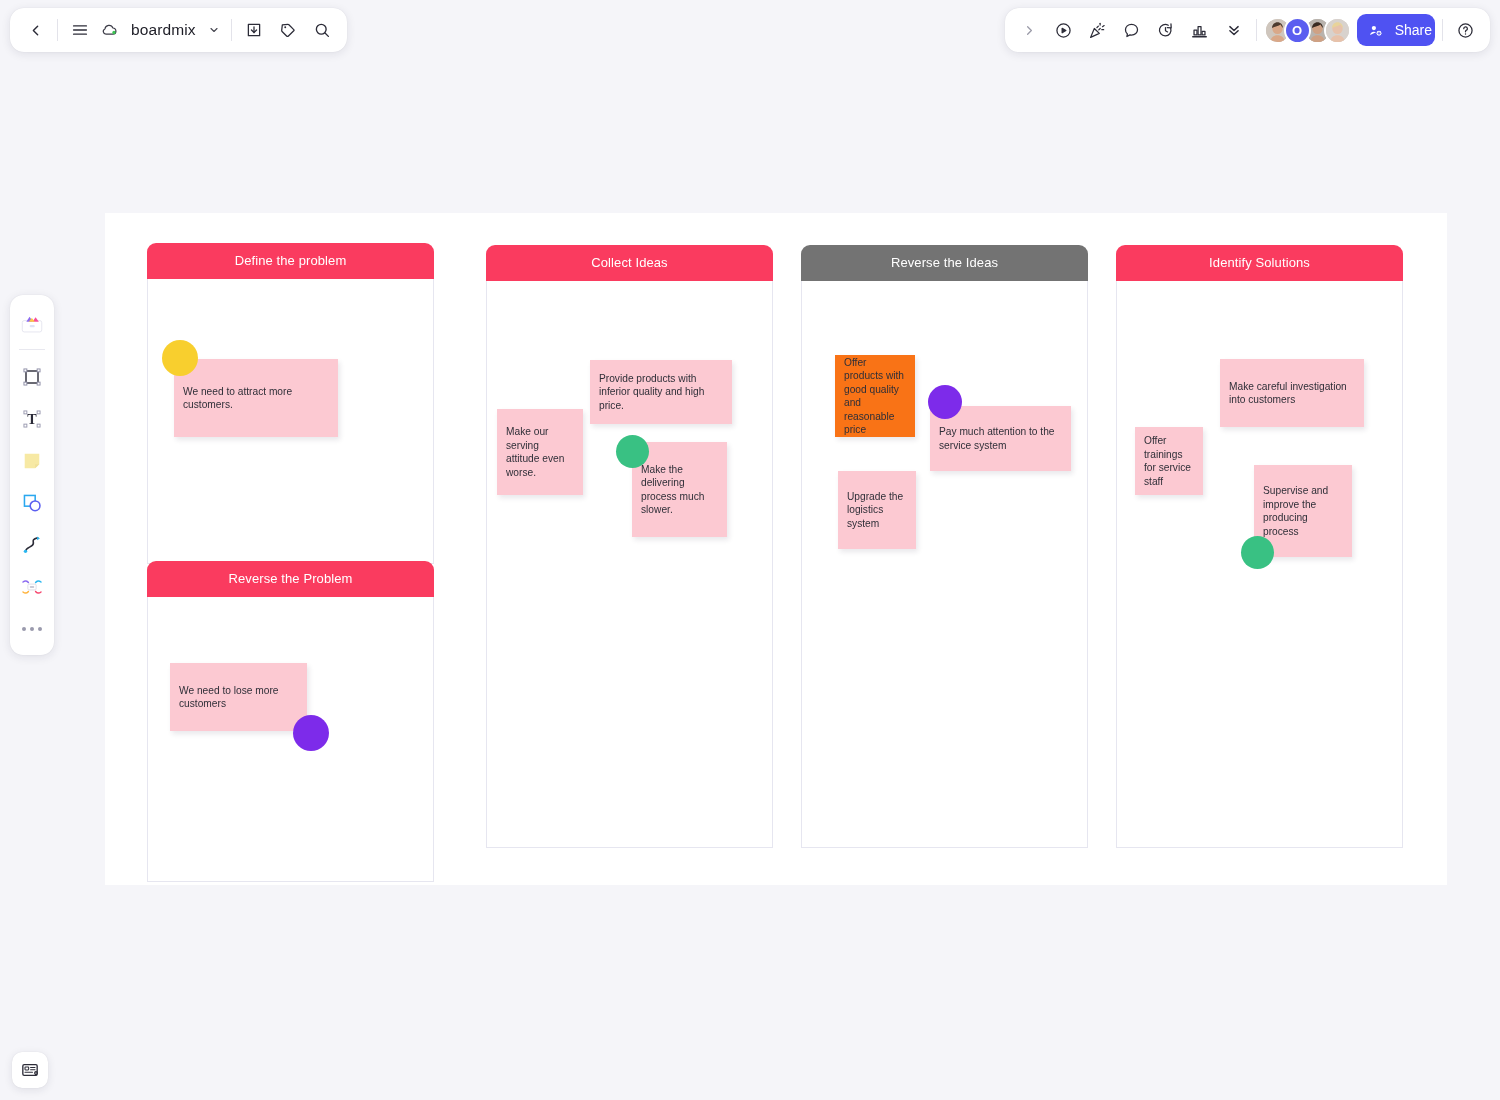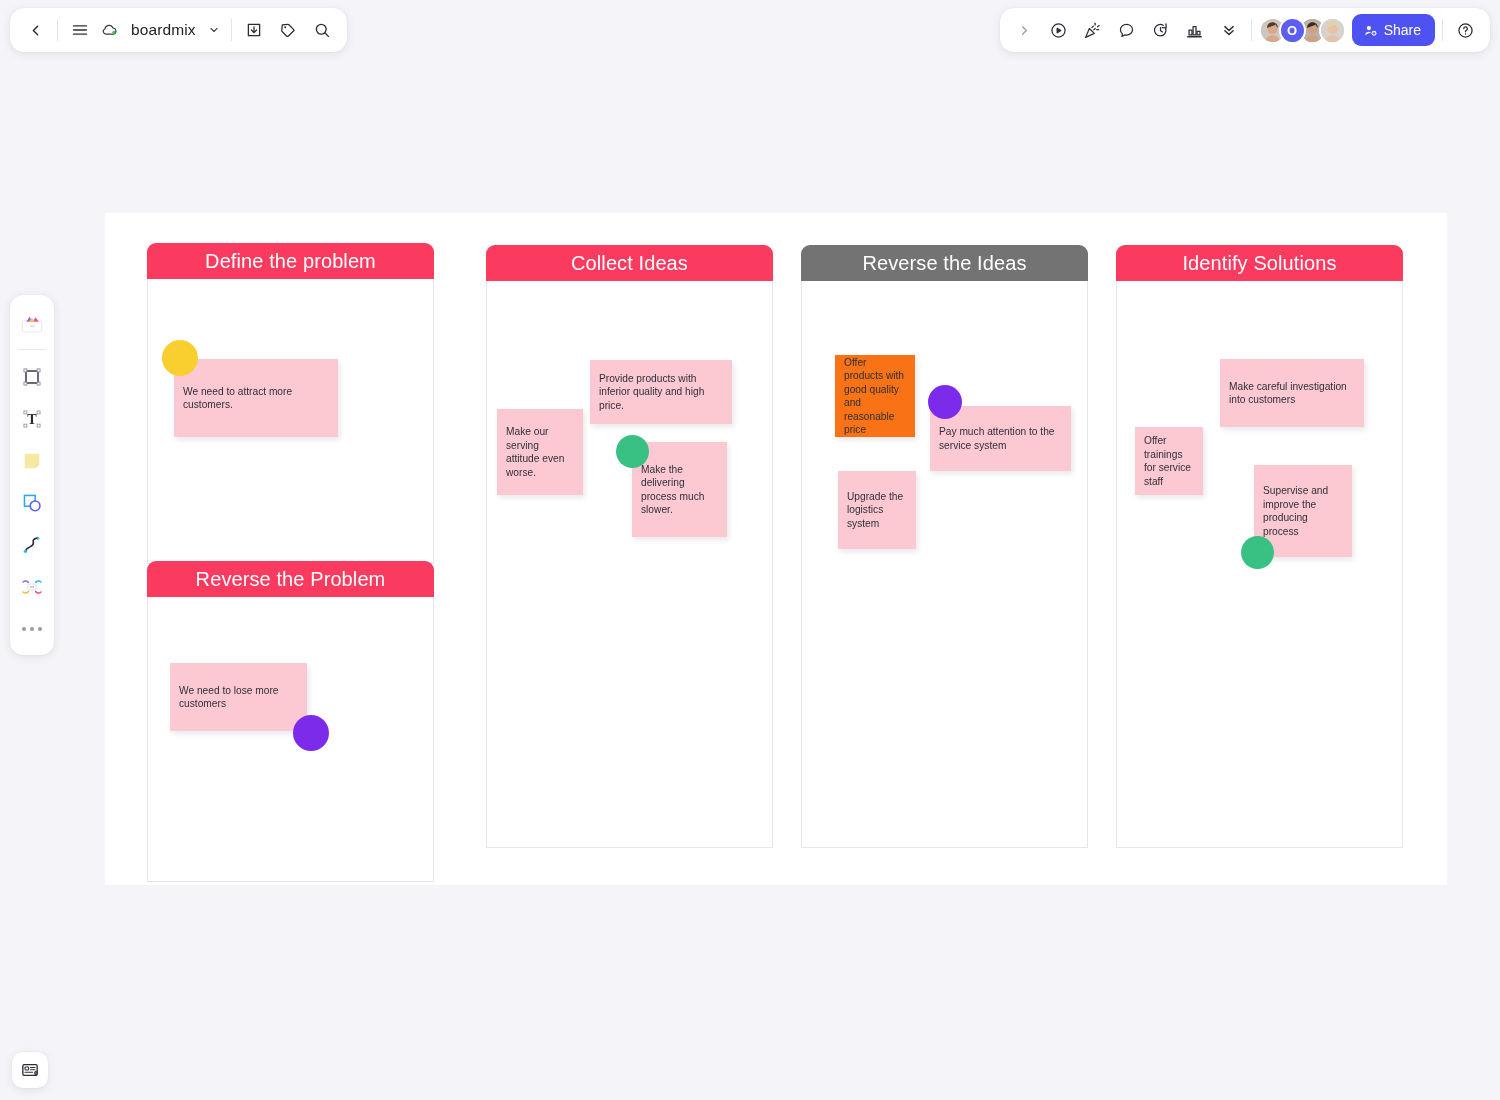--- a/index.html
+++ b/index.html
@@ -91,22 +91,22 @@
     letter-spacing: 0;
   }
 
   #share-btn {
     height: 32px;
     background: #4f52f2;
     color: #ffffff;
     border: none;
     border-radius: 9px;
     display: flex; align-items: center;
-    gap: 6px;
-    padding: 0 14px 0 11px;
+    gap: 12px;
+    padding: 0 3px 0 11px;
     font-size: 14px;
     font-family: "Liberation Sans", sans-serif;
     cursor: pointer;
     margin: 0 2px;
   }
 
   
   #tool-rail {
     position: absolute;
     left: 10px; top: 295px;
@@ -156,21 +156,21 @@
     background: #ffffff;
   }
 
   .column {
     position: absolute;
   }
   .col-head {
     background: #fa3b5f;
     border-radius: 9px 9px 0 0;
     color: #ffffff;
-    font-size: 20px;
+    font-size: 13px;
     text-align: center;
     line-height: 32px;
     height: 32px;
     letter-spacing: .1px;
   }
   .col-body {
     background: #ffffff;
     border: 1px solid #e6e6f0;
     border-top: none;
   }

